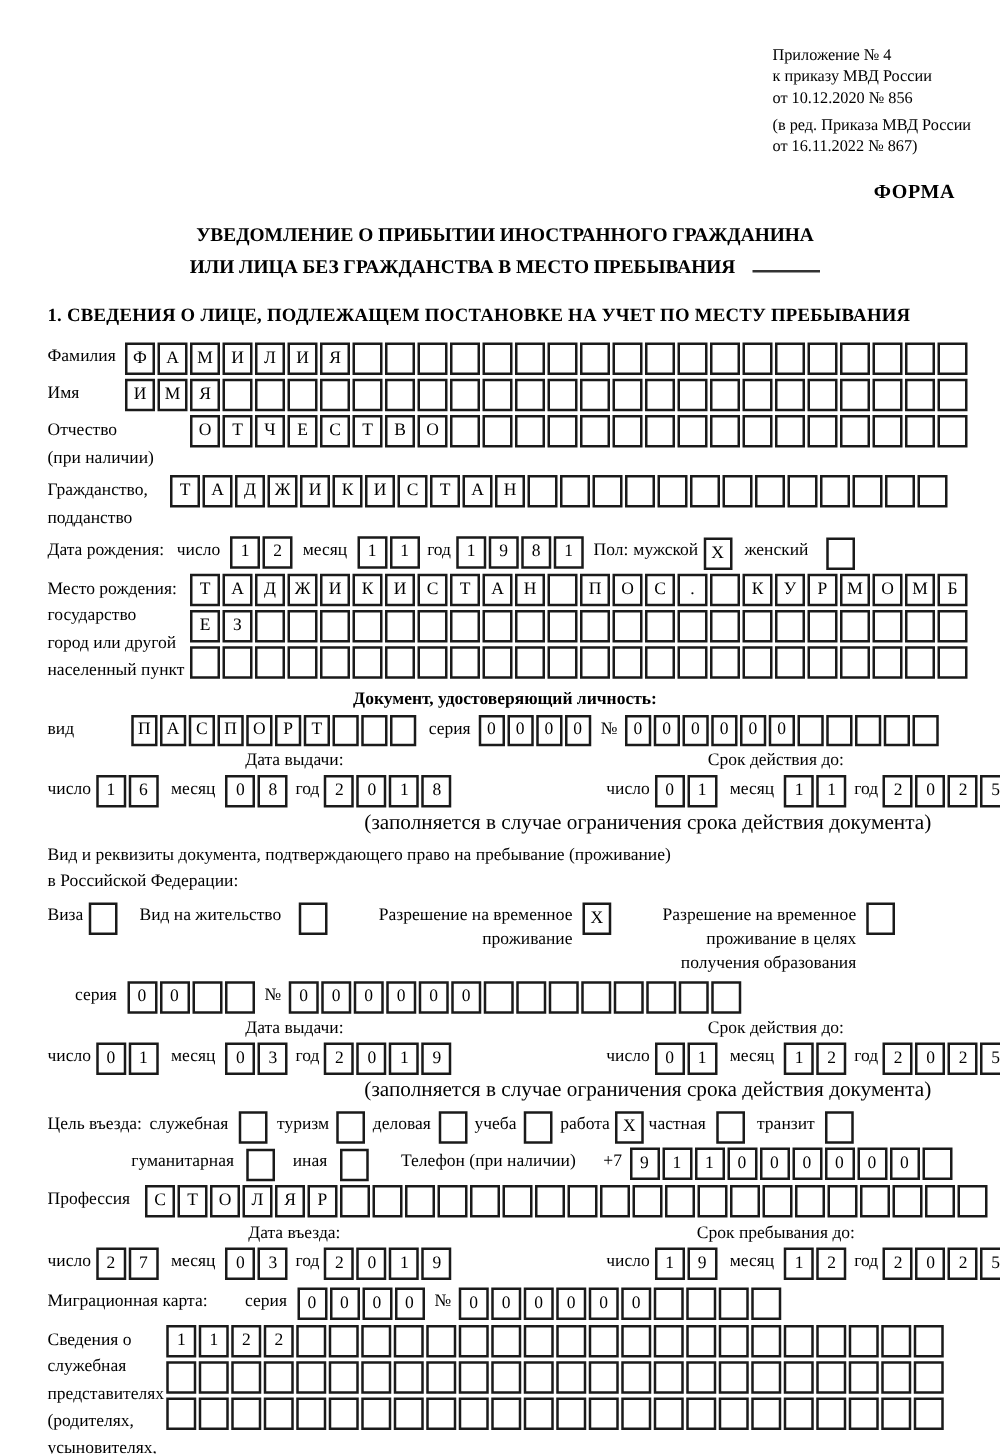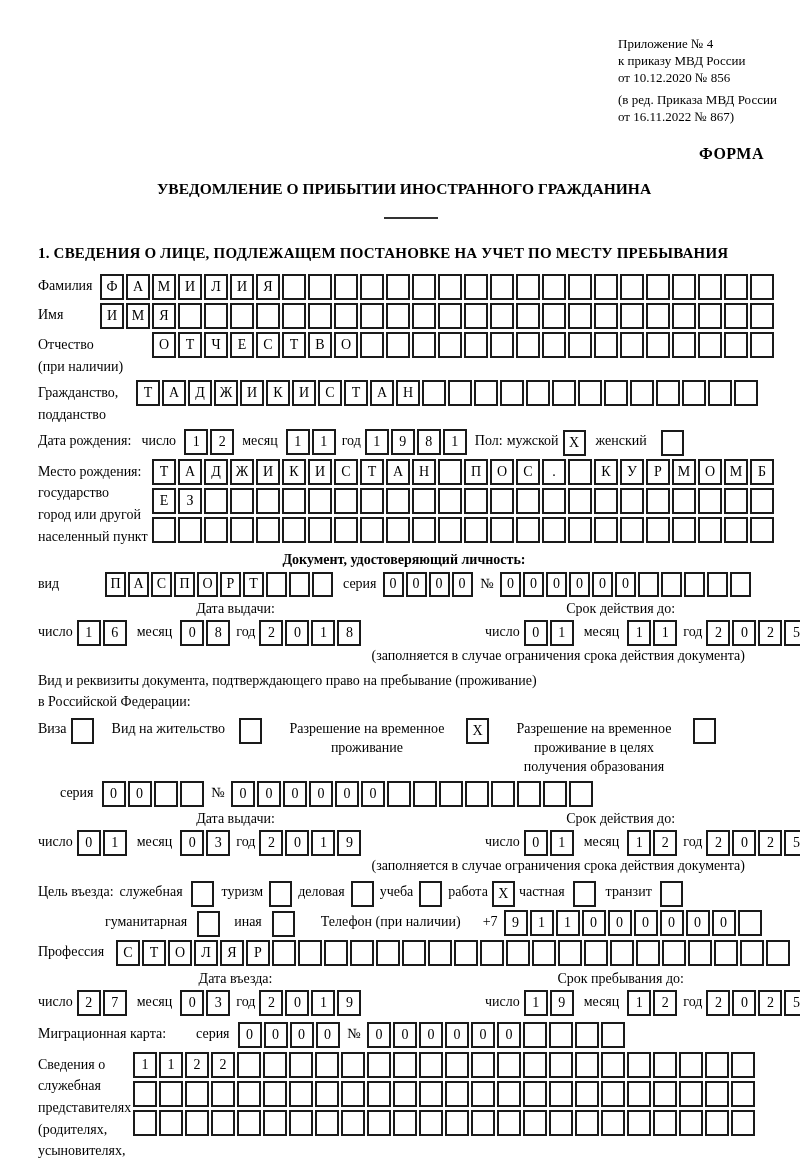--- a/index.html
+++ b/index.html
@@ -30,43 +30,43 @@
   .w62 { width:62px; } .w114 { width:114px; } .w98 { width:98px; } .w67 { width:67px; } .w95 { width:95px; }
   .ml4{margin-left:4px;} .ml6{margin-left:6px;} .ml8{margin-left:8px;} .ml10{margin-left:10px;}
   .ml14{margin-left:14px;} .ml18{margin-left:18px;} .ml22{margin-left:22px;} .ml30{margin-left:30px;}
 
   .dochead { text-align:center; font-weight:bold; margin:4px 0 4px 0; }
   .dates { display:flex; margin-bottom:2px; }
   .dhalf-l { width:395px; flex:none; }
   .dhalf-r { flex:1; }
   .dhead { text-align:center; line-height:18px; margin-bottom:2px; }
   .dline { display:flex; align-items:flex-start; }
-  .dnote { text-align:right; padding-right:25px; font-size:14px; margin:1px 0 6px 0; }
+  .dnote { text-align:right; padding-right:25px; font-size:17px; margin:1px 0 6px 0; }
   .intro { line-height:1.55; margin-bottom:4px; }
-  .optlines { text-align:center; line-height:1.35; width:182px; flex:none; padding-top:3px; }
+  .optlines { text-align:right; line-height:1.35; width:182px; flex:none; padding-top:3px; }
   .repnote { font-size:13px; margin:-22px 0 0 168px; }
 </style>
 </head>
 <body>
 
 <div class="page">
 
   <div class="hdr">
     <div>Приложение № 4</div>
     <div>к приказу МВД России</div>
     <div>от 10.12.2020 № 856</div>
     <div class="ed">(в ред. Приказа МВД России</div>
     <div>от 16.11.2022 № 867)</div>
   </div>
 
   <div class="forma">ФОРМА</div>
 
   <div class="title">
     <div>УВЕДОМЛЕНИЕ О ПРИБЫТИИ ИНОСТРАННОГО ГРАЖДАНИНА</div>
-    <div><span class="tl-underline"></span></div>
+    <div><span>ИЛИ ЛИЦА БЕЗ ГРАЖДАНСТВА В МЕСТО ПРЕБЫВАНИЯ</span><span class="tl-underline"></span></div>
   </div>
 
   <div class="sec">1. СВЕДЕНИЯ О ЛИЦЕ, ПОДЛЕЖАЩЕМ ПОСТАНОВКЕ НА УЧЕТ ПО МЕСТУ ПРЕБЫВАНИЯ</div>
 
   <div class="row">
     <span class="lbl w62">Фамилия</span>
     <span class="cells">
         <span class="cell">Ф</span>
         <span class="cell">А</span>
         <span class="cell">М</span>

